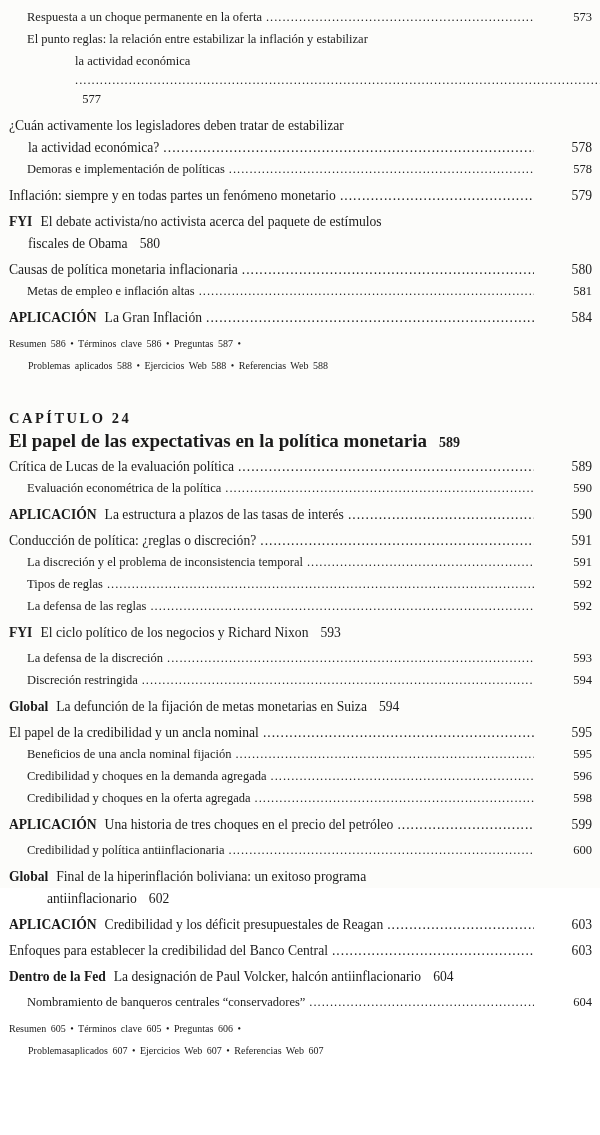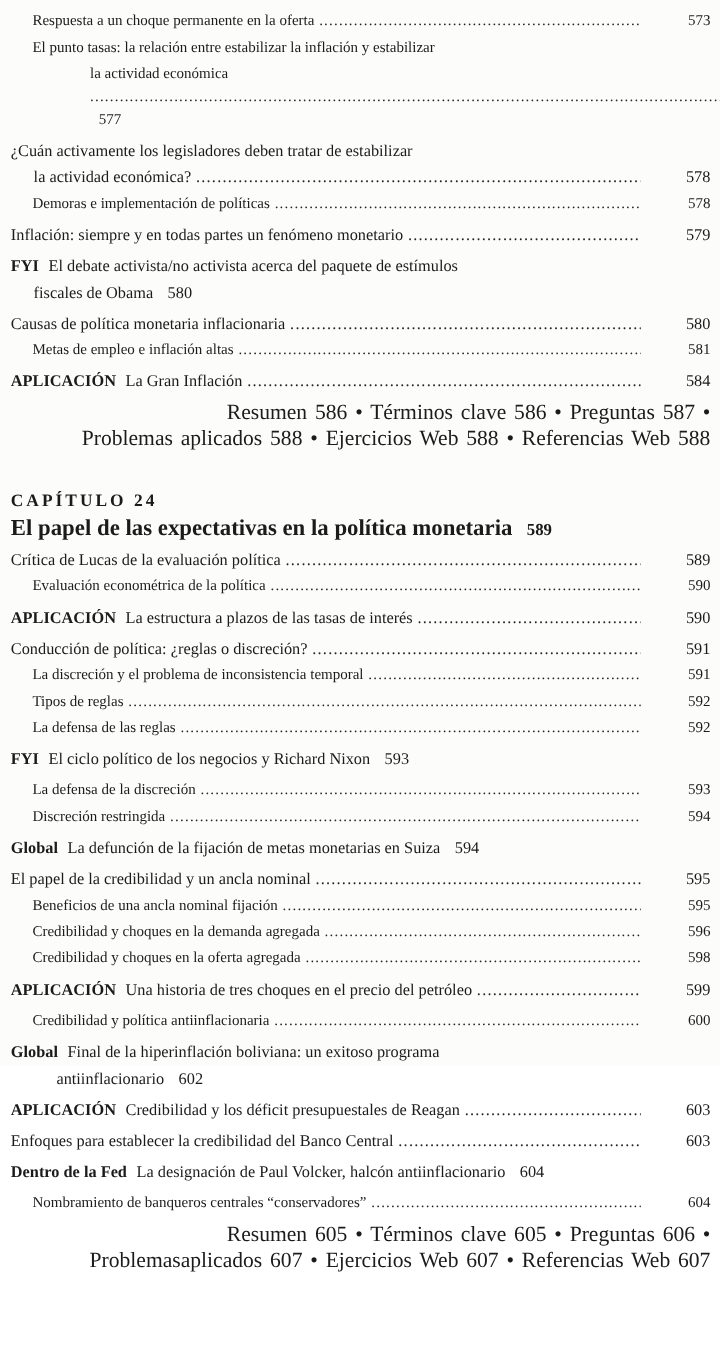--- a/index.html
+++ b/index.html
@@ -24,21 +24,21 @@
   .cont-feature { padding-left: 19px; }
   .cont-feature-deep { padding-left: 38px; }
   .leader { flex: 1 1 auto; overflow: hidden; white-space: nowrap; margin: 0 3px 0 4px; color: #222; }
   .leader::after {
     content: "........................................................................................................................................................................................................";
     letter-spacing: 1px;
   }
   .pagenum { flex: 0 0 auto; min-width: 26px; text-align: right; margin-left: 29px; }
   .inline-page { margin-left: 12px; }
   .feature-label { font-weight: bold; margin-right: 8px; white-space: nowrap; }
-  .summary { font-size: 18px; line-height: 19px; justify-content: flex-end; }
+  .summary { font-size: 10px; line-height: 19px; }
   .summary .txt { word-spacing: 2px; }
   .sum-cont { padding-left: 19px; }
   .sec-chapter { margin-top: 34px; margin-bottom: 6px; }
   .chapter-number {
     font-weight: bold; font-size: 14.5px; line-height: 19px;
     letter-spacing: 2.5px; margin-bottom: 3px;
   }
   .chapter-title-row { display: flex; align-items: baseline; }
   .chapter-title { font-weight: bold; font-size: 19px; line-height: 20px; }
   .chapter-page { font-weight: bold; font-size: 14px; margin-left: 12px; }
@@ -47,21 +47,21 @@
 <body>
 
 <div class="page">
     <div class="section sec-block">
       <div class="row l2">
         <span class="txt">Respuesta a un choque permanente en la oferta</span>
         <span class="leader"></span>
         <span class="pagenum">573</span>
       </div>
       <div class="row l2">
-        <span class="txt">El punto tasas: la relación entre estabilizar la inflación y estabilizar</span>
+        <span class="txt">El punto reglas: la relación entre estabilizar la inflación y estabilizar</span>
       </div>
       <div class="row l2 cont-l2">
         <span class="txt">la actividad económica</span>
         <span class="leader"></span>
         <span class="pagenum">577</span>
       </div>
     </div>
     <div class="section sec-block">
       <div class="row l1">
         <span class="txt">¿Cuán activamente los legisladores deben tratar de estabilizar</span>

